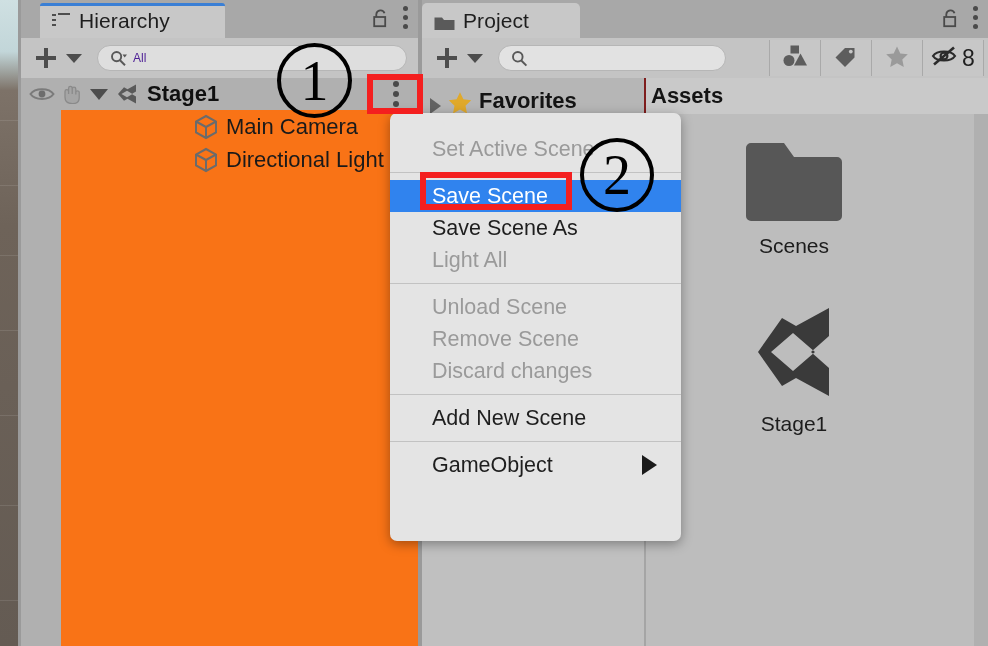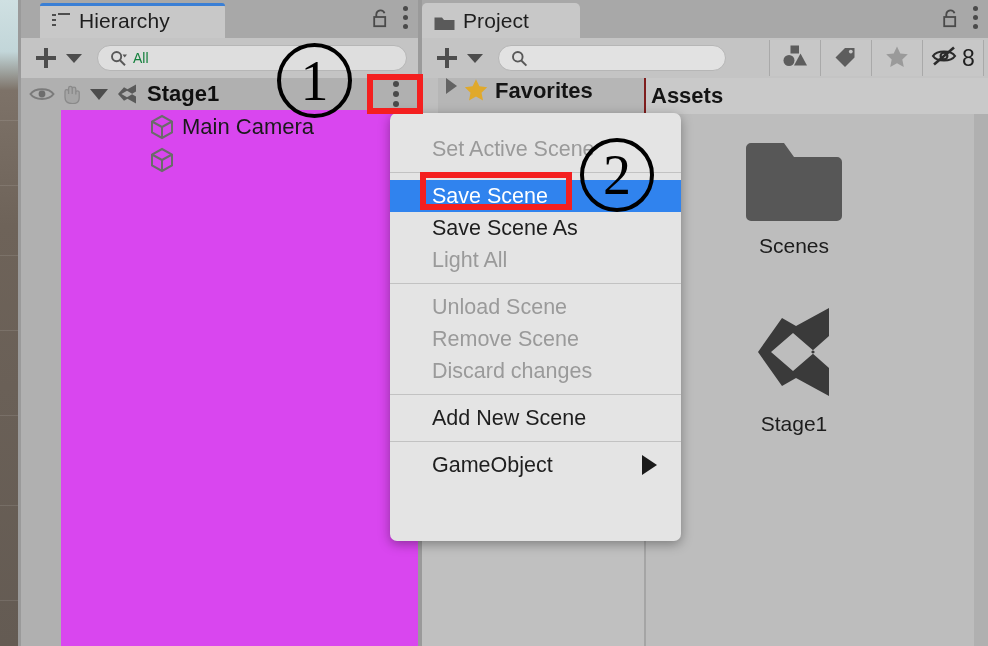--- a/index.html
+++ b/index.html
@@ -90,21 +90,21 @@
   .plus-ico::before { left: 9px; top: 1px; width: 4px; height: 20px; }
   .plus-ico::after  { top: 9px; left: 1px; height: 4px; width: 20px; }
   .caret-dn {
     width: 0; height: 0; border-left: 8px solid transparent; border-right: 8px solid transparent;
     border-top: 9px solid #4d4d4d;
   }
   .searchbox {
     margin-left: 6px; height: 26px; border-radius: 13px; background: #dedede;
     border: 1px solid #b6b6b6;
     display: flex; align-items: center; gap: 6px; padding: 0 12px;
-    font-size: 14px; color: #15803d;
+    font-size: 12px; color: #4c1d95;
   }
   .hier-toolbar .searchbox { width: 310px; }
   .mag { width: 17px; height: 17px; flex: none; }
 
   
   .hier-rows { position: absolute; left: 0; top: 78px; width: 100%; bottom: 0; }
   .row-stage {
     position: absolute; left: 0; top: 0; width: 100%; height: 32px;
     background: #b0b0b0;
     display: flex; align-items: center;
@@ -115,21 +115,21 @@
     margin-left: 6px;
     width: 0; height: 0; border-left: 9px solid transparent; border-right: 9px solid transparent;
     border-top: 11px solid #4d4d4d;
   }
   .unity-logo-sm { margin-left: 7px; width: 24px; height: 22px; flex: none; }
   .stage-name { margin-left: 8px; font-size: 22px; font-weight: bold; color: #101010; }
 
   .gap-col {
     position: absolute; left: 0; top: 32px; width: 40px; bottom: 0; background: #b0b0b0;
   }
-  .child-area { position: absolute; left: 40px; top: 32px; right: 0; bottom: 0; background: #d946ef; }
+  .child-area { position: absolute; left: 40px; top: 32px; right: 0; bottom: 0; background: #f97316; padding-left: 44px; }
   .row-child {
     height: 33px; display: flex; align-items: center; padding-left: 88px;
   }
   .cube-ico { width: 26px; height: 26px; flex: none; }
   .child-name { margin-left: 7px; font-size: 22px; color: #1a1a1a; }
 
   
   .hier-kebab-btn {
     position: absolute; left: 350px; top: 78px; width: 50px; height: 32px;
     background: #b0b0b0;
@@ -159,23 +159,23 @@
     display: flex; align-items: center; justify-content: center; gap: 3px;
   }
   .tool-btn:last-child { border-right: 1px solid #a9a9a9; width: 62px; }
   .hidden-count { font-size: 23px; color: #1f1f1f; }
 
   
   .fav-row {
     position: absolute; left: 0; top: 78px; width: 100%; height: 36px;
   }
   .fav-left {
-    position: absolute; left: 16px; top: 0; width: 222px; height: 36px;
+    position: absolute; left: 0; top: 0; width: 222px; height: 36px;
     background: #b6b6b6;
-    display: flex; align-items: flex-start; padding-left: 8px; gap: 7px;
+    display: flex; align-items: flex-end; padding-left: 8px; gap: 7px;
   }
   .caret-rt {
     width: 0; height: 0; border-top: 8px solid transparent; border-bottom: 8px solid transparent;
     border-left: 11px solid #636363;
   }
   .star-gold { width: 24px; height: 23px; flex: none; }
   .fav-label { font-size: 22px; font-weight: bold; color: #141414; }
   .assets-bar {
     position: absolute; left: 222px; top: 0; right: 0; height: 36px;
     background: #c9c9c9;
@@ -317,20 +317,21 @@
           </span>
           <span class="child-name">Main Camera</span>
         </div>
         <div class="row-child">
           <span class="cube-ico">
             <svg viewBox="0 0 26 26" width="26" height="26">
               <path d="M13 2 L23 7.5 L23 18.5 L13 24 L3 18.5 L3 7.5 Z" fill="none" stroke="#6b6b6b" stroke-width="2"></path>
               <path d="M3 7.5 L13 13 L23 7.5 M13 13 L13 24" fill="none" stroke="#6b6b6b" stroke-width="2"></path>
             </svg>
           </span>
+          <span class="child-name">Directional Light</span>
         </div>
       </div>
 
       <div class="row-stage">
         <span class="vis-ico">
           <svg viewBox="0 0 26 18" width="26" height="18">
             <path d="M1.5 9 C6 2.5 20 2.5 24.5 9 C20 15.5 6 15.5 1.5 9 Z" fill="none" stroke="#7b7b7b" stroke-width="2"></path>
             <circle cx="13" cy="9" r="3.4" fill="#6d6d6d"></circle>
           </svg>
         </span>

